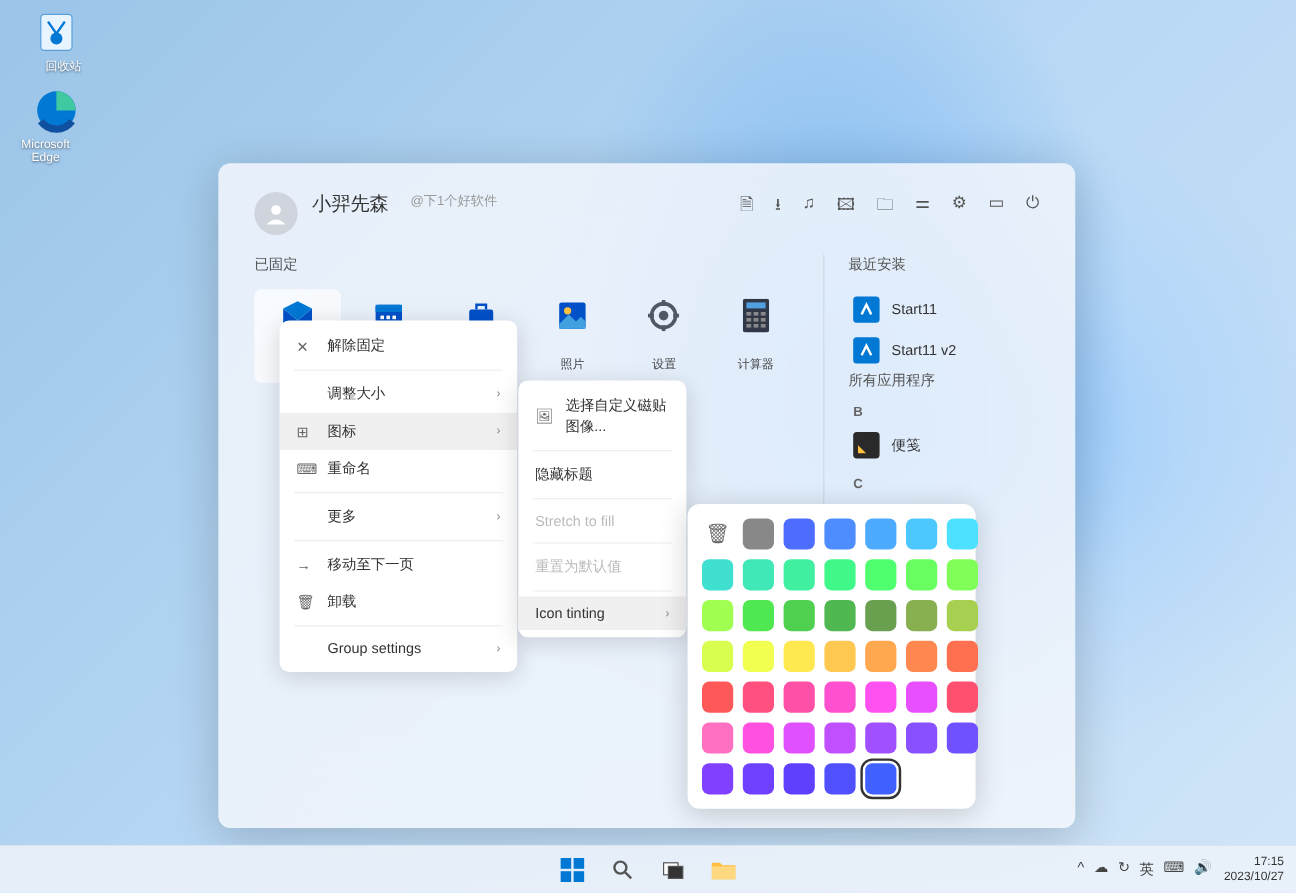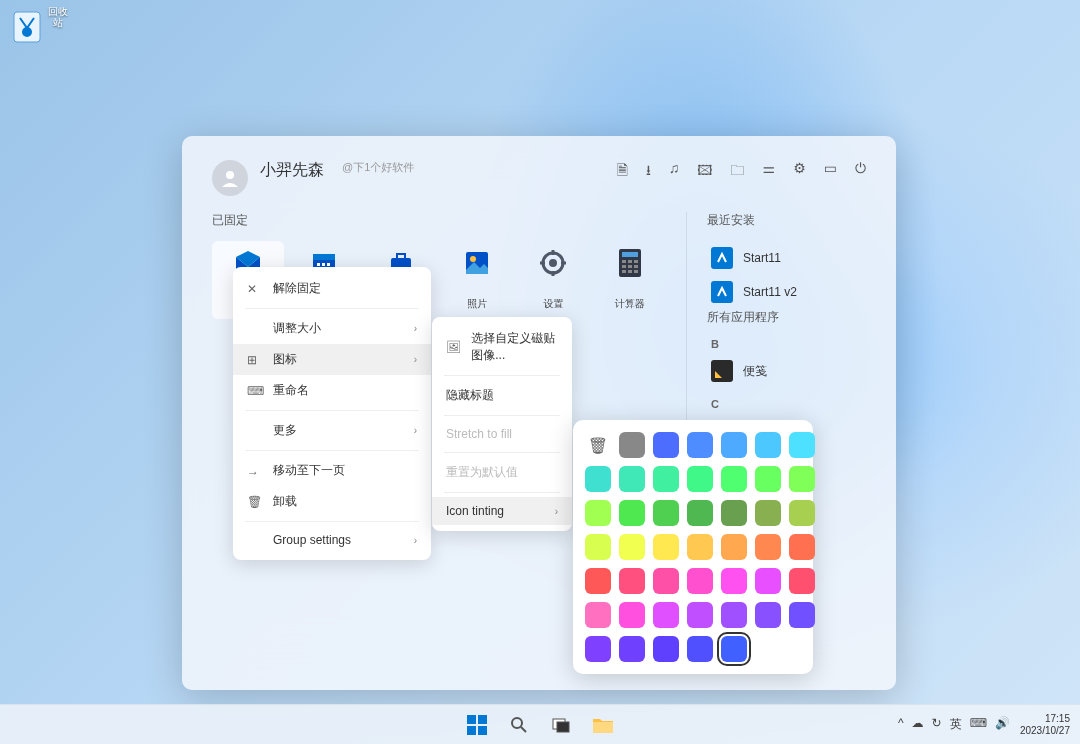--- a/index.html
+++ b/index.html
@@ -4,21 +4,21 @@
 <style>
 * { margin: 0; padding: 0; box-sizing: border-box; font-family: "Segoe UI", "Microsoft YaHei", sans-serif; }
 body { width: 1080px; height: 744px; overflow: hidden; background: linear-gradient(135deg, #a8c8e8 0%, #b8d4f0 30%, #c8e0f5 60%, #d8eaf8 100%); position: relative; }
 
 
 .wallpaper { position: absolute; inset: 0; background: radial-gradient(ellipse 600px 400px at 70% 50%, rgba(100,180,255,0.6) 0%, rgba(150,200,255,0.3) 40%, transparent 70%), linear-gradient(135deg, #9ac4e8 0%, #b8d8f5 50%, #d0e5f8 100%); }
 .wallpaper::before { content: ""; position: absolute; inset: 0; background: radial-gradient(ellipse 400px 600px at 65% 40%, rgba(60,150,240,0.5), transparent 60%); }
 
 
 .desktop-icons { position: absolute; top: 6px; left: 8px; display: flex; flex-direction: column; gap: 10px; }
-.desktop-icon { width: 60px; display: flex; flex-direction: row; align-items: flex-start; gap: 2px; cursor: pointer; }
+.desktop-icon { width: 60px; display: flex; flex-direction: column; align-items: flex-end; gap: 2px; cursor: pointer; }
 .desktop-icon .icon-box { width: 42px; height: 42px; display: flex; align-items: center; justify-content: center; }
 .desktop-icon .label { font-size: 10px; color: #fff; text-shadow: 0 1px 2px rgba(0,0,0,0.6); text-align: center; line-height: 1.1; }
 
 
 .start-menu { position: absolute; left: 182px; top: 136px; width: 714px; height: 554px; background: rgba(242,246,252,0.85); backdrop-filter: blur(30px); border-radius: 10px; box-shadow: 0 8px 40px rgba(0,0,0,0.2); padding: 24px 30px; display: flex; flex-direction: column; }
 .sm-header { display: flex; gap: 12px; margin-bottom: 16px; }
 .avatar { width: 36px; height: 36px; border-radius: 50%; background: #d0d4dc; display: flex; align-items: center; justify-content: center; }
 .username { font-size: 16px; color: #333; }
 .user-sub { font-size: 11px; color: #999; margin-left: 6px; }
 .header-icons { margin-left: auto; display: flex; gap: 18px; color: #555; }
@@ -73,20 +73,30 @@
 <div class="desktop-icons">
   <div class="desktop-icon">
     <div class="icon-box">
       <svg width="38" height="38" viewBox="0 0 38 38">
           <rect x="6" y="4" width="26" height="30" rx="3" fill="#e8f4ff" stroke="#5aa0d8"></rect>
           <path d="M12 10 L19 20 L26 10" stroke="#0078d4" stroke-width="2" fill="none"></path>
           <circle cx="19" cy="24" r="5" fill="#0078d4"></circle>
         </svg>
     </div>
     <div class="label">回收站</div>
+  </div>
+  <div class="desktop-icon">
+    <div class="icon-box">
+      <svg width="38" height="38" viewBox="0 0 38 38">
+          <circle cx="19" cy="19" r="16" fill="#0078d4"></circle>
+          <path d="M19 3 A16 16 0 0 1 35 19 L19 19 Z" fill="#40c8a0"></path>
+          <path d="M6 28 A16 16 0 0 0 32 28" fill="none" stroke="#1050a0" stroke-width="6"></path>
+        </svg>
+    </div>
+    <div class="label">Microsoft Edge</div>
   </div>
 </div>
 
 <div class="start-menu">
   <div class="sm-header">
     <div class="avatar">
       <svg width="22" height="22" viewBox="0 0 22 22">
           <circle cx="11" cy="8" r="4" fill="#fff"></circle>
           <path d="M3 20 Q11 12 19 20" fill="#fff"></path>
         </svg>

